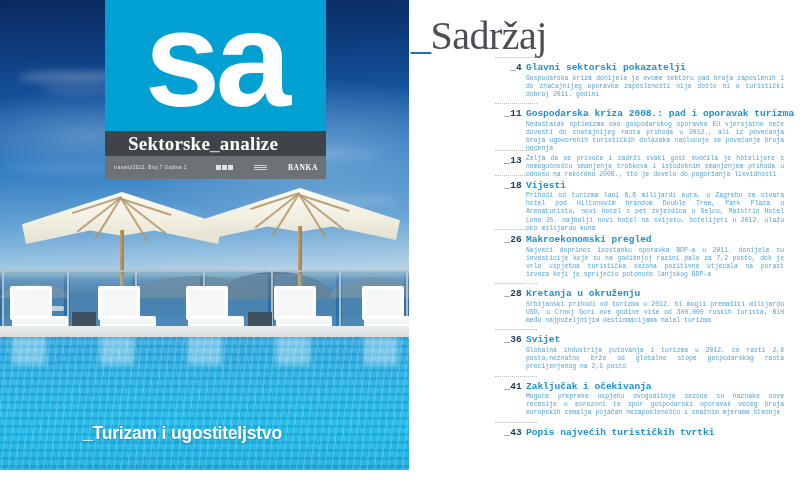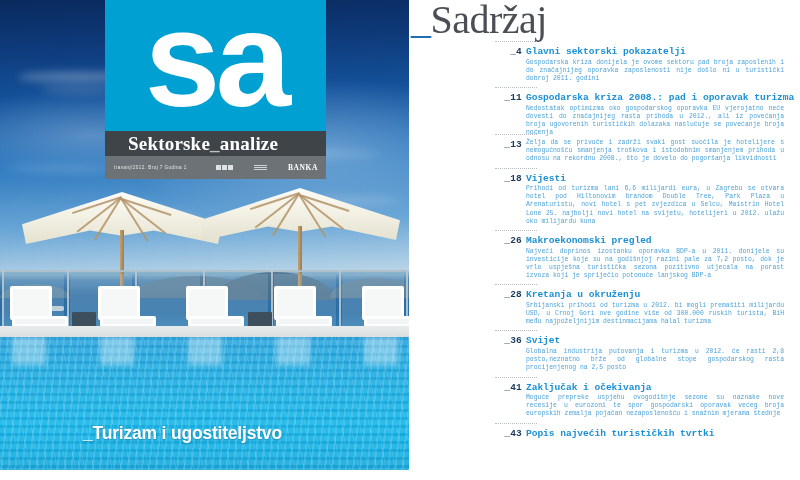--- a/index.html
+++ b/index.html
@@ -139,21 +139,21 @@
 
   
   #cover-headline {
     position:absolute; left:83px; top:423px;
     font-size:17.5px; font-weight:bold; color:#ffffff;
     letter-spacing:-.2px; white-space:nowrap;
     text-shadow:0 1px 2px rgba(0,40,70,.35);
   }
 
   
-  #toc { position:absolute; left:409px; top:0; width:391px; height:364px; background:#ffffff; }
+  #toc { position:absolute; left:409px; top:16px; width:391px; height:364px; background:#ffffff; }
   #toc-heading {
     position:absolute; left:2px; top:-4px;
     font-family:"Liberation Serif", serif;
     font-size:40px; color:#4a4f55; letter-spacing:-.5px; white-space:nowrap;
   }
   #toc-heading .u { color:#1f6fb5; }
 
   #toc-list { position:absolute; left:86px; top:46px; width:300px; }
   .toc-entry { position:relative; padding-left:31px;font-family:Liberation Mono, monospace; }
   .toc-sep {
@@ -320,27 +320,27 @@
           <div class="toc-sep" style="top: -5px;"></div>
           <div class="toc-num">_11</div>
           <div class="toc-title">Gospodarska kriza 2008.: pad i oporavak turizma</div>
           <div class="toc-desc">Nedostatak optimizma oko gospodarskog oporavka EU vjerojatno neće dovesti do značajnijeg rasta prihoda u 2012., ali iz povećanja broja ugovorenih turističkih dolazaka naslućuje se povećanje broja noćenja</div>
         </div>
         <div class="toc-entry" style="">
           <div class="toc-sep" style="top: -5px;"></div>
           <div class="toc-num">_13</div>
           <div class="toc-desc">Želja da se privuče i zadrži svaki gost suočila je hotelijere s nemogućnošću smanjenja troškova i istodobnim smanjenjem prihoda u odnosu na rekordnu 2008., što je dovelo do pogoršanja likvidnosti</div>
         </div>
-        <div class="toc-entry" style="margin-top: 9px;">
+        <div class="toc-entry" style="">
           <div class="toc-sep" style="top: -5px;"></div>
           <div class="toc-num">_18</div>
           <div class="toc-title">Vijesti</div>
           <div class="toc-desc">Prihodi od turizma lani 6,6 milijardi eura, u Zagrebu se otvara hotel pod Hiltonovim brandom Double Tree, Park Plaza u Arenaturistu, novi hotel s pet zvjezdica u Selcu, Maistrin Hotel Lone 25. najbolji novi hotel na svijetu, hotelijeri u 2012. ulažu oko milijardu kuna</div>
         </div>
-        <div class="toc-entry" style="margin-top: 9px;">
+        <div class="toc-entry" style="margin-top: 1px;">
           <div class="toc-sep" style="top: -5px;"></div>
           <div class="toc-num">_26</div>
           <div class="toc-title">Makroekonomski pregled</div>
           <div class="toc-desc">Najveći doprinos izostanku oporavka BDP-a u 2011. donijele su investicije koje su na godišnjoj razini pale za 7,2 posto, dok je vrlo uspješna turistička sezona pozitivno utjecala na porast izvoza koji je spriječio potonuće lanjskog BDP-a</div>
         </div>
         <div class="toc-entry" style="margin-top: 9px;">
           <div class="toc-sep" style="top: -5px;"></div>
           <div class="toc-num">_28</div>
           <div class="toc-title">Kretanja u okruženju</div>
           <div class="toc-desc">Srbijanski prihodi od turizma u 2012. bi mogli premašiti milijardu USD, u Crnoj Gori ove godine više od 300.000 ruskih turista, BiH među najpoželjnijim destinmacijama halal turizma</div>

